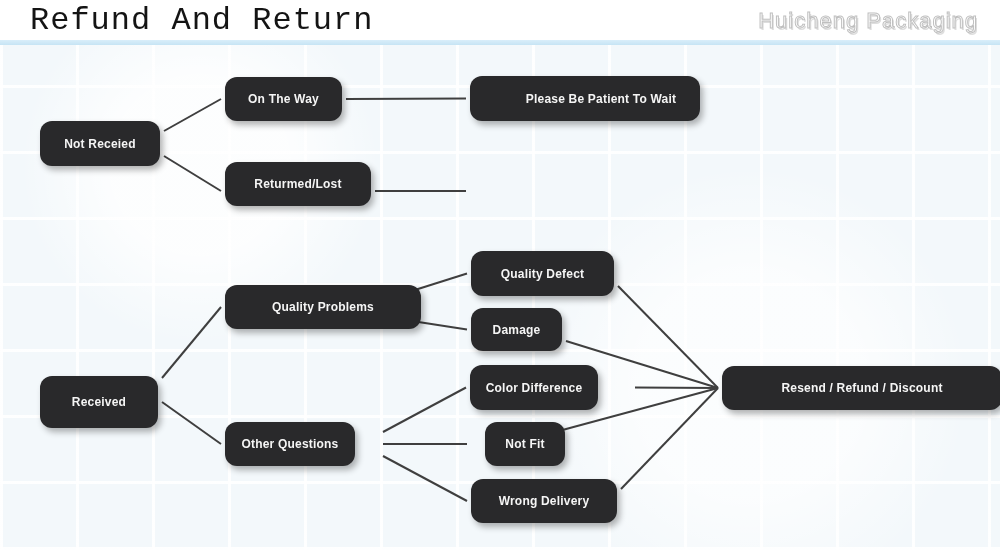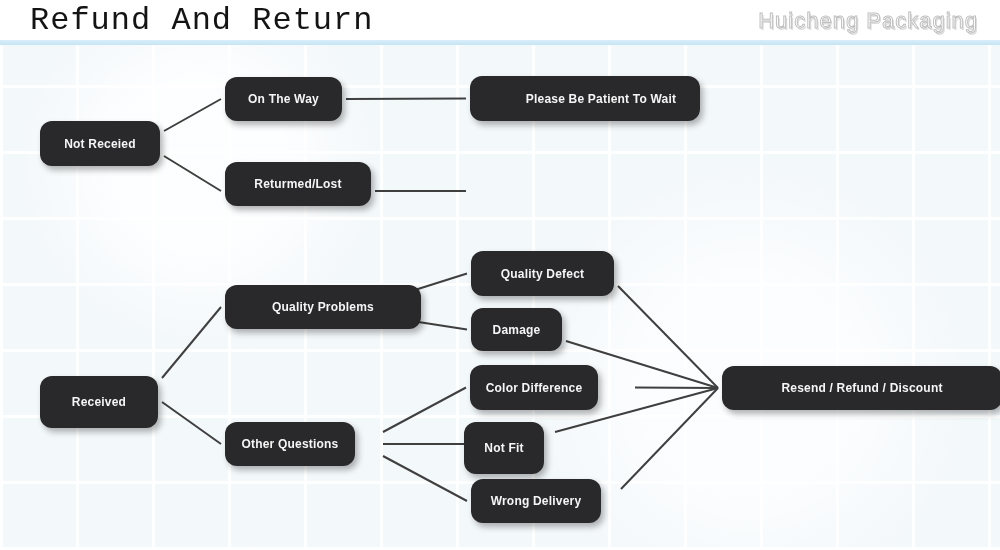--- a/index.html
+++ b/index.html
@@ -136,18 +136,18 @@
         <div class="node" style="left: 40px; top: 121px; width: 120px; height: 45px;">Not Receied</div>
         <div class="node" style="left: 225px; top: 77px; width: 117px; height: 44px;">On The Way</div>
         <div class="node" style="left: 470px; top: 76px; width: 230px; height: 45px; padding-left: 40px;">Please Be Patient To Wait</div>
         <div class="node" style="left: 225px; top: 162px; width: 146px; height: 44px;">Returmed/Lost</div>
         <div class="node" style="left: 225px; top: 285px; width: 196px; height: 44px;">Quality Problems</div>
         <div class="node" style="left: 471px; top: 308px; width: 91px; height: 43px;">Damage</div>
         <div class="node" style="left: 471px; top: 251px; width: 143px; height: 45px;">Quality Defect</div>
         <div class="node" style="left: 40px; top: 368px; width: 118px; height: 52px; margin-top: 8px;">Received</div>
         <div class="node" style="left: 225px; top: 422px; width: 130px; height: 44px;">Other Questions</div>
         <div class="node" style="left: 470px; top: 365px; width: 128px; height: 45px;">Color Difference</div>
-        <div class="node" style="left: 464px; top: 422px; width: 80px; height: 52px;">Not Fit</div>
-        <div class="node" style="left: 471px; top: 479px; width: 130px; height: 44px;">Wrong Delivery</div>
+        <div class="node" style="left: 485px; top: 422px; width: 80px; height: 44px;">Not Fit</div>
+        <div class="node" style="left: 471px; top: 479px; width: 146px; height: 44px;">Wrong Delivery</div>
         <div class="node" style="left: 722px; top: 366px; width: 280px; height: 44px;">Resend / Refund / Discount</div>
       </div>
   </div>
 </div>
 
 </body></html>

